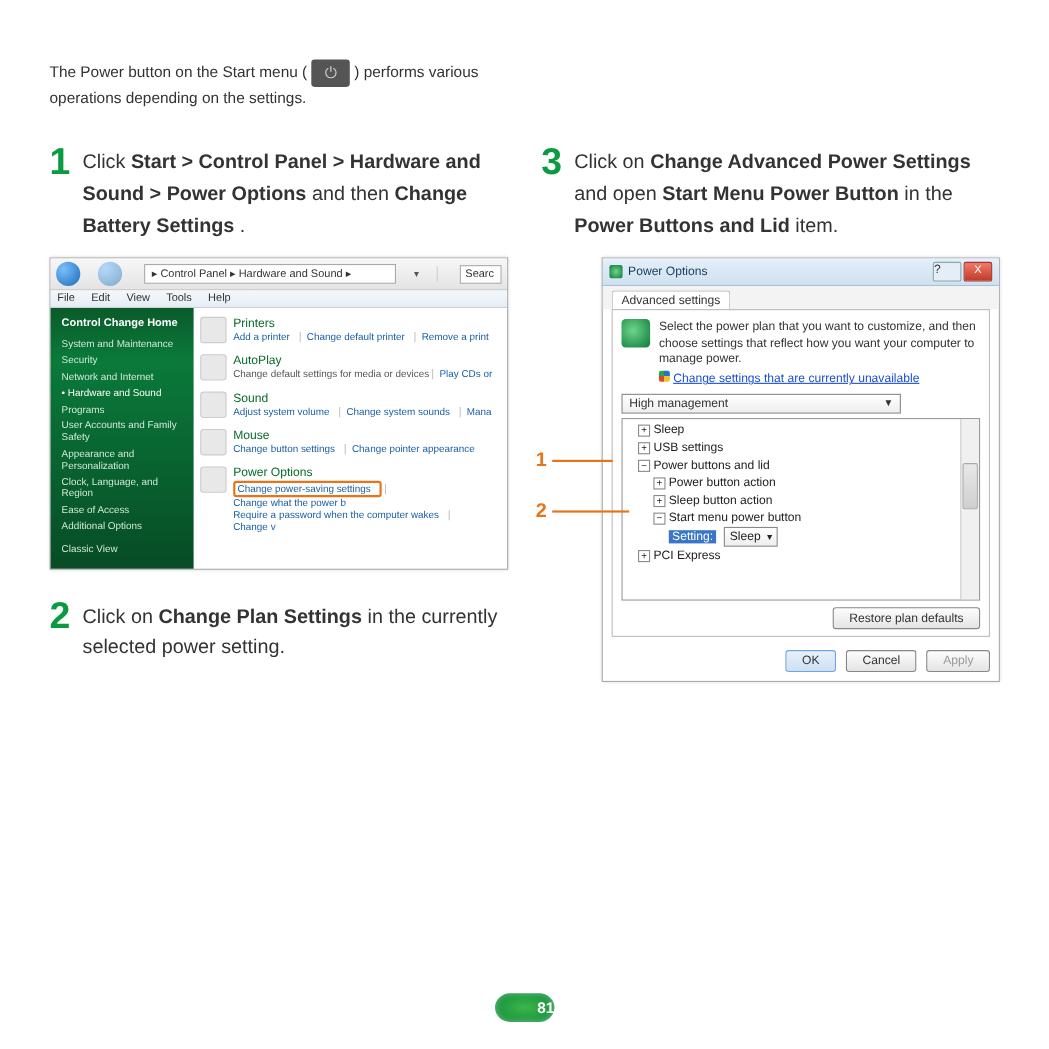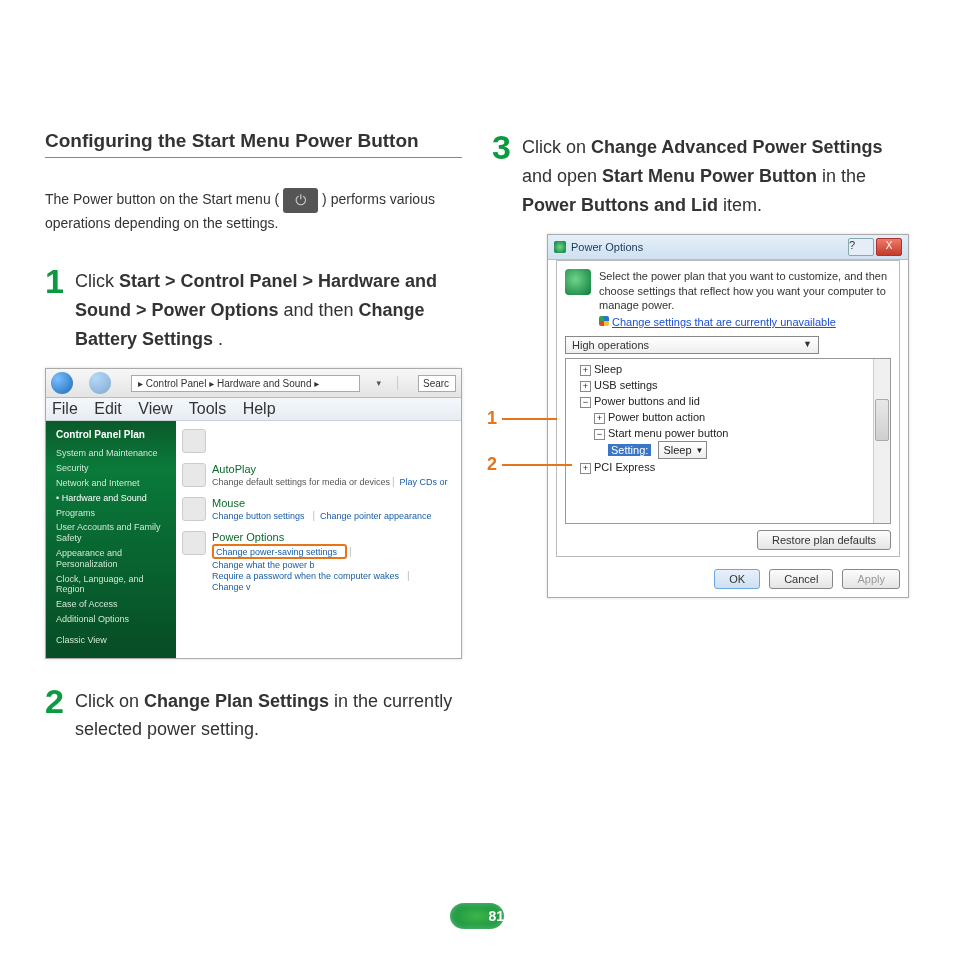--- a/index.html
+++ b/index.html
@@ -99,21 +99,21 @@
     border: 1px solid #aaa;
     background: #fff;
     padding: 2px 4px;
     font-size: 10px;
     margin-left: 4px;
   }
   .cp-menu {
     background: linear-gradient(#f4f8fb,#e6edf3);
     border-bottom: 1px solid #c8d0d8;
     padding: 2px 6px;
-    font-size: 16px;
+    font-size: 10px;
     color: #333;
   }
   .cp-menu span { margin-right: 12px; }
   .cp-body { display: flex; }
   .cp-side {
     width: 130px;
     background: linear-gradient(#0a5a2a, #0a7a3a 20%, #064020 120%);
     color: #fff;
     padding: 8px 10px;
     min-height: 200px;
@@ -209,21 +209,20 @@
     border-radius: 14px / 13px; font-size:14px;
     box-shadow: inset 0 0 6px rgba(255,255,255,0.4);
   }
 </style>
 </head>
 <body>
 
 <div class="page">
 
   <div class="col">
-    <h2>Configuring the Start Menu Power Button</h2>
 
     <p class="intro">
       <span>The Power button on the Start menu ( </span>
       <span class="power-icon">⏻</span>
       <span> ) performs various operations depending on the settings.</span>
     </p>
 
     <div class="step">
       <div class="step-num">1</div>
       <div class="step-text">
@@ -246,44 +245,63 @@
       </div>
       <div class="cp-menu">
         <span>File</span>
         <span>Edit</span>
         <span>View</span>
         <span>Tools</span>
         <span>Help</span>
       </div>
       <div class="cp-body">
         <div class="cp-side">
-          <div class="home">Control Panel Plan</div>
+          <div class="home">Control Change Home</div>
           <div class="item">System and Maintenance</div>
           <div class="item">Security</div>
           <div class="item">Network and Internet</div>
           <div class="item sel">Hardware and Sound</div>
           <div class="item">Programs</div>
           <div class="item">User Accounts and Family Safety</div>
           <div class="item">Appearance and Personalization</div>
           <div class="item">Clock, Language, and Region</div>
           <div class="item">Ease of Access</div>
           <div class="item">Additional Options</div>
           <div class="item" style="margin-top:10px;">Classic View</div>
         </div>
         <div class="cp-main">
           <div class="cp-row">
             <span class="ico"></span>
+            <div>
+              <div class="title">Printers</div>
+              <div class="links">
+                <span class="lnk">Add a printer</span><span class="sep">|</span>
+                <span class="lnk">Change default printer</span><span class="sep">|</span>
+                <span class="lnk">Remove a print</span>
+              </div>
+            </div>
           </div>
           <div class="cp-row">
             <span class="ico"></span>
             <div>
               <div class="title">AutoPlay</div>
               <div class="links">
                 <span class="sub">Change default settings for media or devices</span><span class="sep">|</span>
                 <span class="lnk">Play CDs or</span>
+              </div>
+            </div>
+          </div>
+          <div class="cp-row">
+            <span class="ico"></span>
+            <div>
+              <div class="title">Sound</div>
+              <div class="links">
+                <span class="lnk">Adjust system volume</span><span class="sep">|</span>
+                <span class="lnk">Change system sounds</span><span class="sep">|</span>
+                <span class="lnk">Mana</span>
               </div>
             </div>
           </div>
           <div class="cp-row">
             <span class="ico"></span>
             <div>
               <div class="title">Mouse</div>
               <div class="links">
                 <span class="lnk">Change button settings</span><span class="sep">|</span>
                 <span class="lnk">Change pointer appearance</span>
@@ -336,34 +354,38 @@
 
       <div class="shot po-shot">
         <div class="po-titlebar">
           <span style="width:12px;height:12px;background:radial-gradient(circle,#6fd48a,#0a7a3a);border-radius:2px;"></span>
           <span class="ttl">Power Options</span>
           <span class="wbtns">
             <span class="wbtn">?</span>
             <span class="wbtn close">X</span>
           </span>
         </div>
+        <div class="po-tab">
+          <span class="tab">Advanced settings</span>
+        </div>
         <div class="po-pane">
           <div class="po-desc">
             <span class="dico"></span>
             <span>Select the power plan that you want to customize, and then choose settings that reflect how you want your computer to manage power.</span>
           </div>
           <div class="po-link">
             <span class="shield"></span><span>Change settings that are currently unavailable</span>
           </div>
-          <div class="po-select">High operations</div>
+          <div class="po-select">High management</div>
           <div class="po-tree">
             <div class="tr"><span class="pm">+</span><span>Sleep</span></div>
             <div class="tr"><span class="pm">+</span><span>USB settings</span></div>
             <div class="tr"><span class="pm">−</span><span>Power buttons and lid</span></div>
             <div class="tr l2"><span class="pm">+</span><span>Power button action</span></div>
+            <div class="tr l2"><span class="pm">+</span><span>Sleep button action</span></div>
             <div class="tr l2"><span class="pm">−</span><span>Start menu power button</span></div>
             <div class="tr l3">
               <span class="sel-label">Setting:</span>
               <span class="sel-dd">Sleep</span>
             </div>
             <div class="tr"><span class="pm">+</span><span>PCI Express</span></div>
             <div class="scroll">
                 <div class="thumb"></div>
               </div>
           </div>

